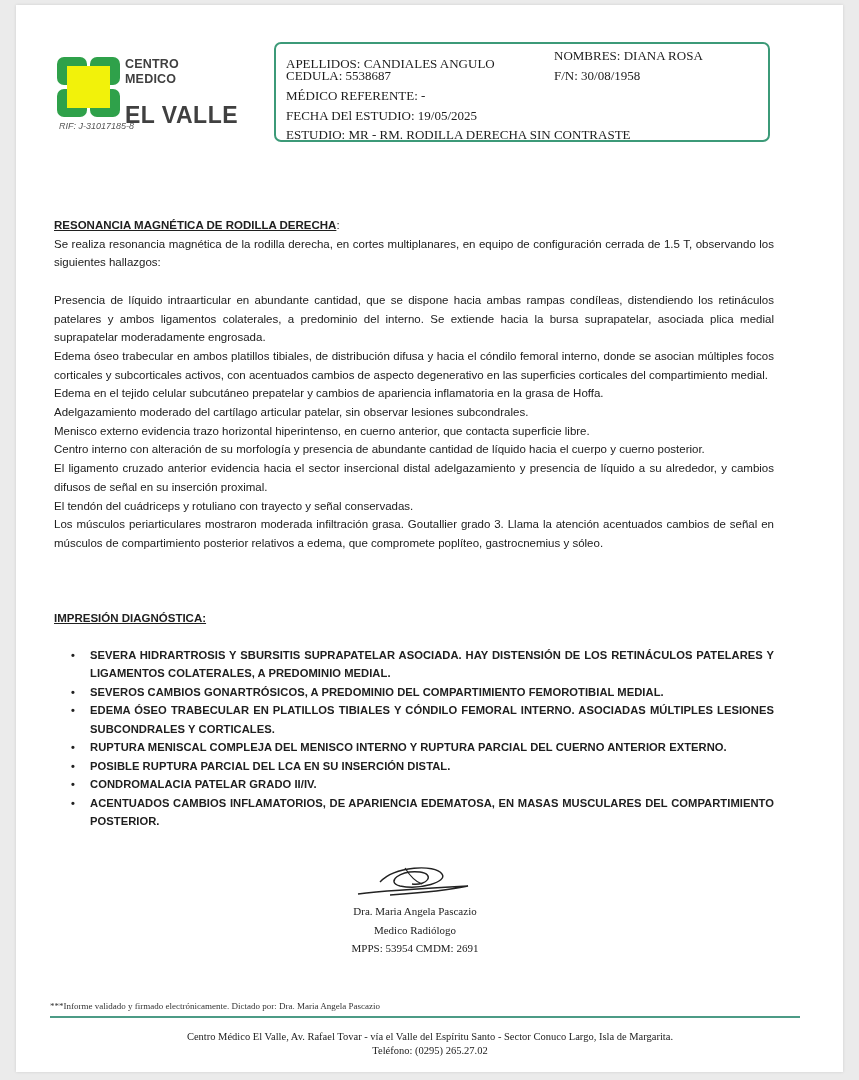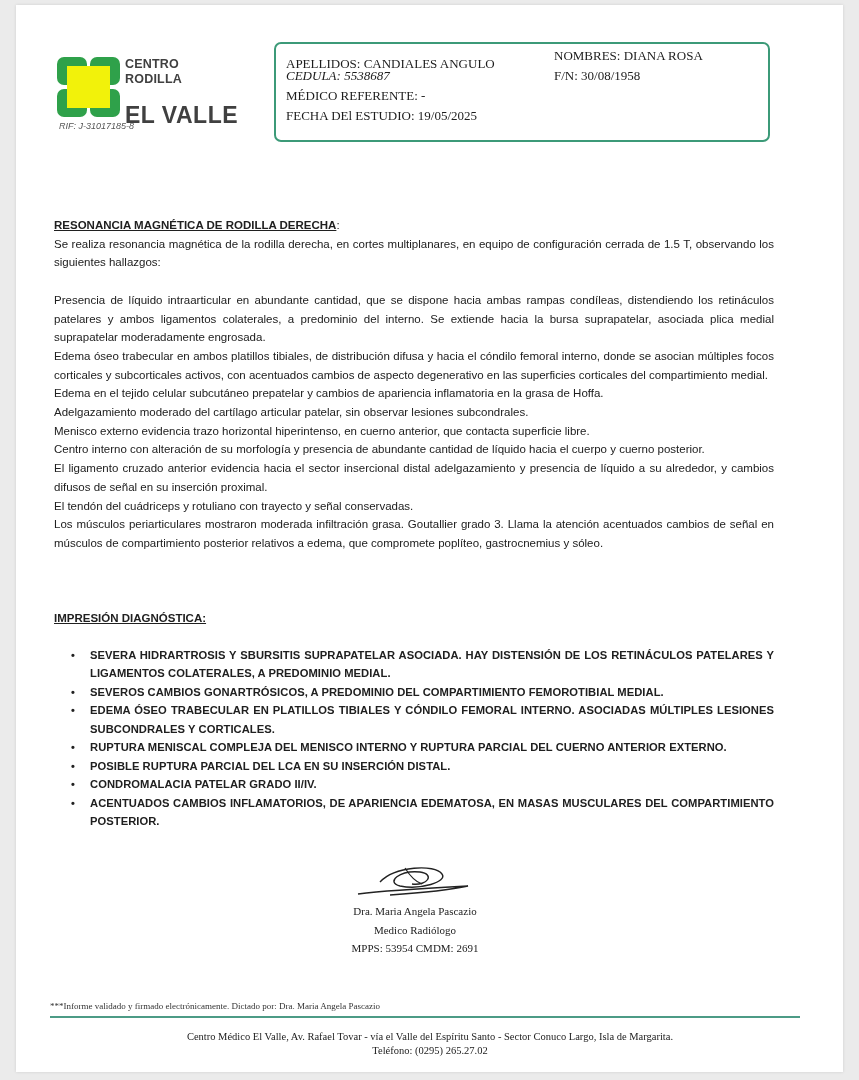--- a/index.html
+++ b/index.html
@@ -52,33 +52,34 @@
 <div class="logo">
   <svg class="logo-mark" viewBox="0 0 63 60" width="63" height="60">
     <rect x="0" y="0" width="30" height="28" rx="7" fill="#2fa14a"></rect>
     <rect x="33" y="0" width="30" height="28" rx="7" fill="#2fa14a"></rect>
     <rect x="0" y="32" width="30" height="28" rx="7" fill="#2fa14a"></rect>
     <rect x="33" y="32" width="30" height="28" rx="7" fill="#2fa14a"></rect>
     <rect x="10" y="9" width="43" height="42" fill="#f2f20a"></rect>
   </svg>
   <div class="logo-text">
     <div class="small">CENTRO</div>
-    <div class="small">RODILLA</div>
+    <div class="small">MEDICO</div>
     <div class="big">EL VALLE</div>
   </div>
   <div class="rif">RIF: J-31017185-8</div>
 </div>
 
 <div class="patient-box">
   <div class="pf" style="left:10px; top:12px;">APELLIDOS: CANDIALES ANGULO</div>
   <div class="pf" style="left:278px; top:4px;">NOMBRES: DIANA ROSA</div>
-  <div class="pf" style="left:10px; top:24px;font-style:italic;">CEDULA: 5538687</div>
+  <div class="pf" style="left:10px; top:24px;">CEDULA: 5538687</div>
   <div class="pf" style="left:278px; top:24px;">F/N: 30/08/1958</div>
   <div class="pf" style="left:10px; top:44px;">MÉDICO REFERENTE:   -</div>
   <div class="pf" style="left:10px; top:64px;">FECHA DEl ESTUDIO: 19/05/2025</div>
+  <div class="pf" style="left:10px; top:83px;">ESTUDIO: MR - RM. RODILLA DERECHA SIN CONTRASTE</div>
 </div>
 
 <div class="content" style="top:216px;">
   <div>
     <span class="section-title">RESONANCIA MAGNÉTICA  DE RODILLA DERECHA</span><span>:</span>
   </div>
   <p class="para">Se realiza resonancia magnética de la rodilla derecha,  en cortes multiplanares, en equipo de configuración cerrada de  1.5 T, observando los siguientes hallazgos:</p>
   <div style="height:18.7px"></div>
   <p class="para">Presencia de líquido intraarticular en abundante cantidad, que se  dispone hacia ambas rampas condíleas, distendiendo los retináculos patelares y ambos ligamentos colaterales, a predominio del interno. Se extiende hacia la bursa suprapatelar, asociada plica medial suprapatelar moderadamente engrosada.</p>
   <p class="para">Edema óseo trabecular en ambos platillos tibiales, de distribución difusa y hacia el cóndilo femoral interno, donde se asocian múltiples focos corticales y subcorticales activos, con acentuados cambios de aspecto degenerativo en las superficies corticales del compartimiento medial.</p>

